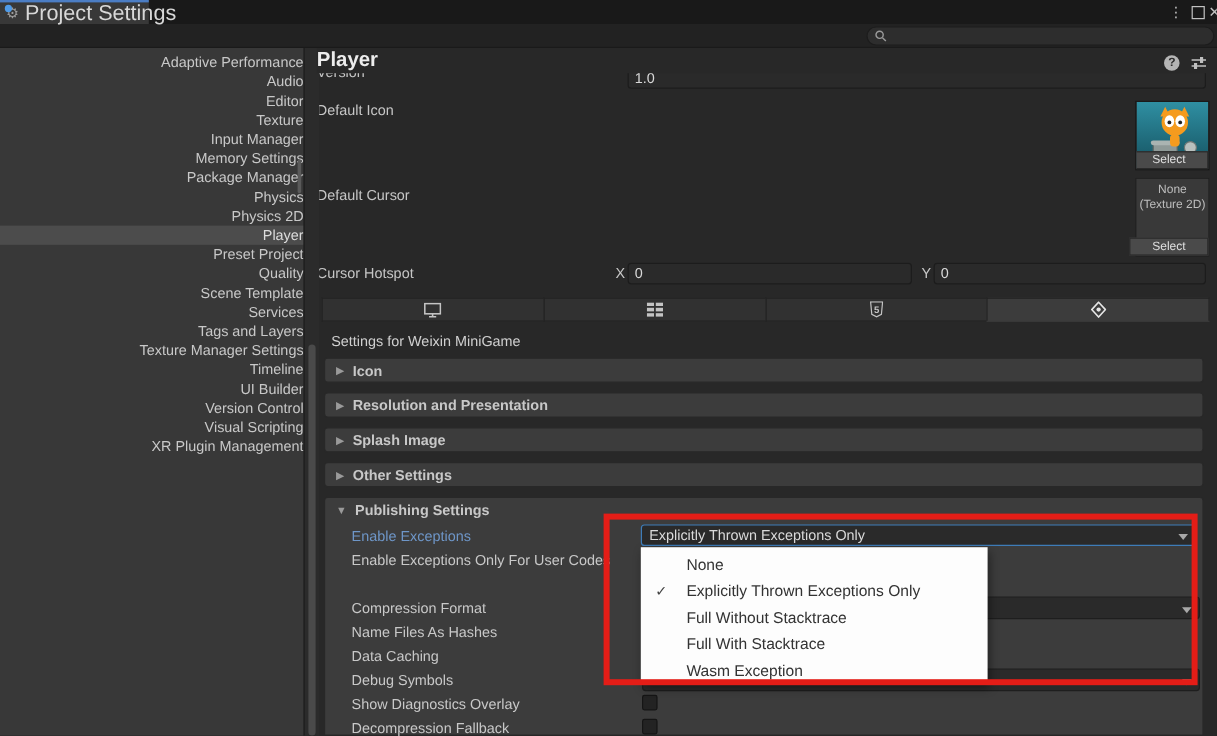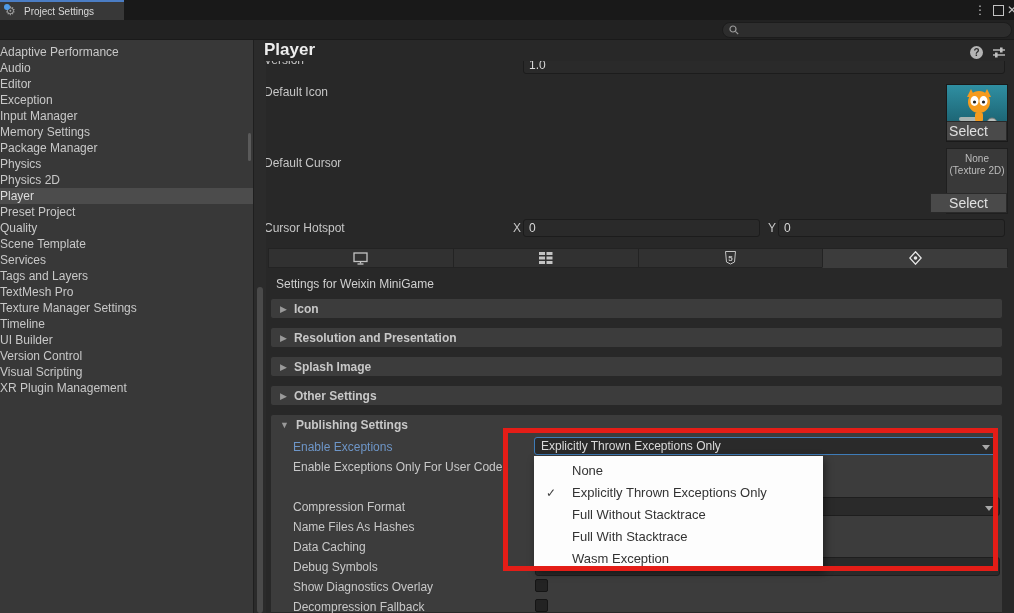--- a/index.html
+++ b/index.html
@@ -7,59 +7,59 @@
     font-family:"Liberation Sans", sans-serif; }
   .abs { position:absolute; }
 
   
   .titlebar { left:0; top:0; width:1014px; height:20px; background:#191919; z-index:40; }
   .wintab { left:0; top:0; width:124px; height:20px; background:#383838;
     border-top:2px solid #4B7DC4; display:flex; align-items:center; gap:5px; padding-left:5px; }
   .wintab .gear { position:relative; width:14px; height:14px; font-size:12px; line-height:14px; color:#9c9c9c; }
   .wintab .gear .dot { position:absolute; left:-1px; top:0; width:6px; height:6px;
     border-radius:50%; background:#4f9be8; }
-  .wintab .tabtxt { font-size:10px; color:#d8d8d8; white-space:nowrap; }
+  .wintab .tabtxt { font-size:18px; color:#d8d8d8; white-space:nowrap; }
   .winctl { top:3px; color:#c2c2c2; font-size:12px; line-height:14px; }
   .kebab { left:974px; letter-spacing:0; }
   .maxbox { left:993px; width:11px; height:11px; border:1.5px solid #c2c2c2; top:5px; }
   .closex { left:1007px; width:7px; overflow:hidden; }
 
   
   .toolbar { left:0; top:20px; width:1014px; height:20px; background:#222222;
     border-bottom:1px solid #1a1a1a; z-index:39; }
   .searchbox { left:722px; top:2px; width:290px; height:16px; background:#2d2d2d;
     border:1px solid #1c1c1c; border-radius:8px; display:flex; align-items:center; padding-left:6px; }
   .searchbox input { background:transparent; border:none; outline:none; color:#d2d2d2;
     font-size:11px; width:260px; font-family:"Liberation Sans", sans-serif; }
 
   
   .sidebar { left:0; top:40px; width:253px; height:573px; background:#383838; z-index:5; }
   .side-item { position:relative; height:16px; line-height:16px; 
-    font-size:12px; color:#c8c8c8; white-space:nowrap; }
+    font-size:12px; color:#c8c8c8; white-space:nowrap;text-align:right; }
   .side-item.sel { background:#4c4c4c; color:#dcdcdc; }
   .side-scroll-thumb { left:248px; top:133px; width:3px; height:28px; background:#5a5a5a; border-radius:2px; z-index:6; }
   .mid-scroll { left:253px; top:40px; width:13px; height:573px; background:#2b2b2b; z-index:5;
     border-left:1px solid #1f1f1f; }
   .mid-thumb { left:257px; top:287px; width:6px; height:326px; background:#4a4a4a; border-radius:3px; z-index:6; }
 
   
   .main { left:264px; top:40px; width:750px; height:573px; background:#282828; }
   .hdrband { left:0; top:0; width:750px; height:21px; background:#282828; z-index:8; }
   .page-title { left:0; top:0; font-size:17px; font-weight:bold; color:#ededed; }
   .help-ic { left:706px; top:6px; width:13px; height:13px; border-radius:50%; background:#b5b5b5;
     color:#2d2d2d; font-size:10px; font-weight:bold; text-align:center; line-height:13px; }
   .preset-ic { left:728px; top:6px; }
 
   .flabel { font-size:12px; color:#c6c6c6; white-space:nowrap; }
   .tfield { background:#2a2a2a; border:1px solid #1c1c1c; border-radius:3px; height:18px;
     font-size:12px; color:#d8d8d8; line-height:16px; padding-left:5px; }
 
   .thumb-box { left:682px; top:44px; width:62px; height:58px; border:1px solid #1a1a1a; overflow:hidden; }
   .sel-btn { position:absolute; right:0; bottom:0; background:#4a4a4a; color:#e0e0e0;
-    font-size:14px; padding:1px 18px; border:1px solid #2a2a2a; }
+    font-size:10px; padding:1px 18px; border:1px solid #2a2a2a; }
   .cursor-box { left:682px; top:108px; width:62px; height:66px; background:#393939;
     border:1px solid #1f1f1f; }
   .cursor-none { width:100%; text-align:center; margin-top:4px; font-size:10px; color:#bdbdbd;
     line-height:12px; white-space:pre-line; }
 
   
   .ptabs { left:4px; top:208px; width:740px; height:20px; display:flex; }
   .ptab { flex:1; background:#313131; border:1px solid #232323; border-right:none;
     display:flex; align-items:center; justify-content:center; }
   .ptab:last-child { border-right:1px solid #232323; }
@@ -120,33 +120,32 @@
     </svg>
     <input placeholder="" style="">
   </div>
 </div>
 
 <div class="abs sidebar">
   <div style="height:4px"></div>
   <div class="side-item">Adaptive Performance</div>
   <div class="side-item">Audio</div>
   <div class="side-item">Editor</div>
-  <div class="side-item">Exception</div>
+  <div class="side-item">Texture</div>
   <div class="side-item">Input Manager</div>
   <div class="side-item">Memory Settings</div>
   <div class="side-item">Package Manager</div>
   <div class="side-item">Physics</div>
   <div class="side-item">Physics 2D</div>
   <div class="side-item sel">Player</div>
   <div class="side-item">Preset Project</div>
   <div class="side-item">Quality</div>
   <div class="side-item">Scene Template</div>
   <div class="side-item">Services</div>
   <div class="side-item">Tags and Layers</div>
-  <div class="side-item">TextMesh Pro</div>
   <div class="side-item">Texture Manager Settings</div>
   <div class="side-item">Timeline</div>
   <div class="side-item">UI Builder</div>
   <div class="side-item">Version Control</div>
   <div class="side-item">Visual Scripting</div>
   <div class="side-item">XR Plugin Management</div>
 </div>
 <div class="abs side-scroll-thumb"></div>
 <div class="abs mid-scroll"></div>
 <div class="abs mid-thumb"></div>

